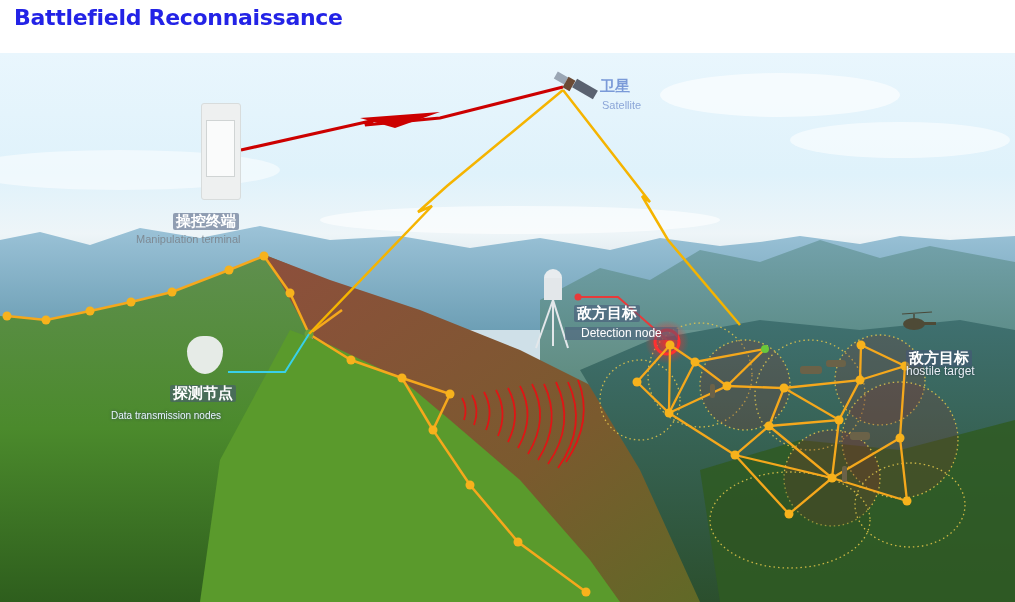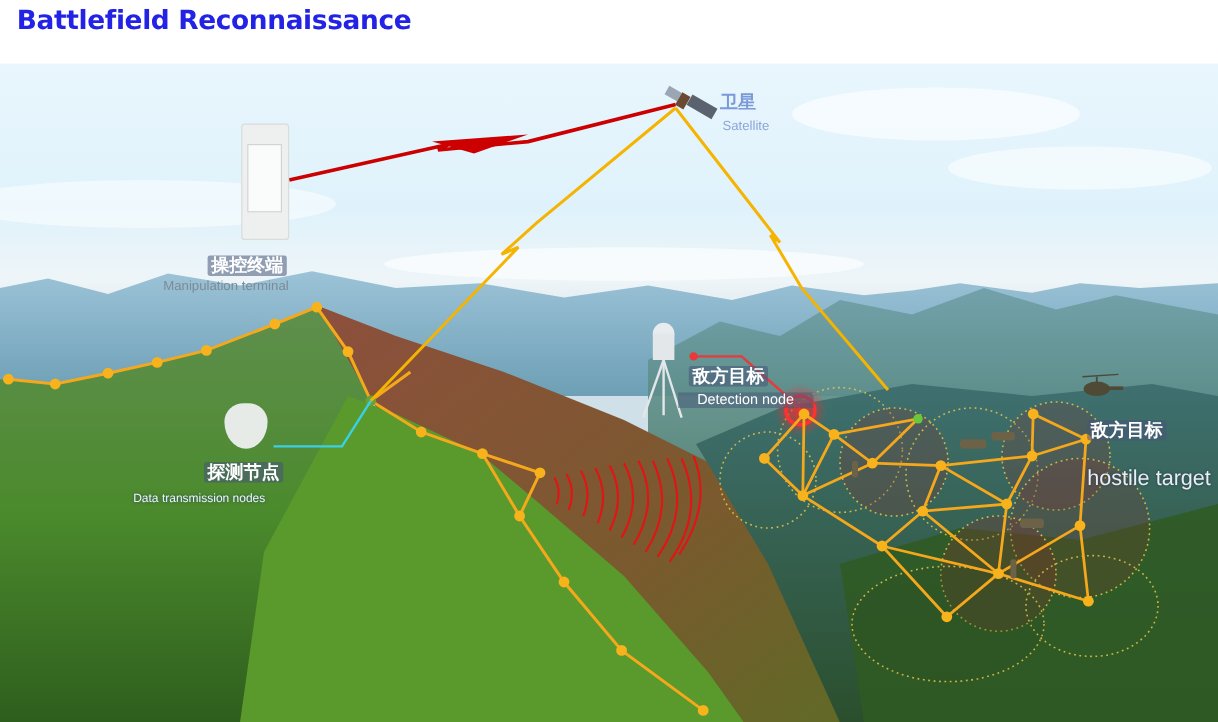--- a/index.html
+++ b/index.html
@@ -207,14 +207,14 @@
 
   <div class="obj" style="left:898px;top:257px;">
     <svg width="40" height="26" viewBox="0 0 40 26">
       <line x1="4" y1="4" x2="34" y2="2" stroke="#4a4a3a" stroke-width="1.2"></line>
       <ellipse cx="16" cy="14" rx="11" ry="6" fill="#4e4a36"></ellipse>
       <rect x="24" y="12" width="14" height="3" fill="#4e4a36"></rect>
       <line x1="16" y1="4" x2="16" y2="9" stroke="#4a4a3a" stroke-width="1.5"></line>
     </svg>
   </div>
   <div class="lbl-cn" style="left:906px;top:297px;font-size:15px;">敌方目标</div>
-  <div class="lbl-en" style="left:906px;top:336px;font-size:18px;color:#e8eef4;text-shadow:0 0 2px #234;">hostile target</div>
+  <div class="lbl-en" style="left:906px;top:312px;font-size:12px;color:#e8eef4;text-shadow:0 0 2px #234;">hostile target</div>
 </div>
 
 </body></html>

